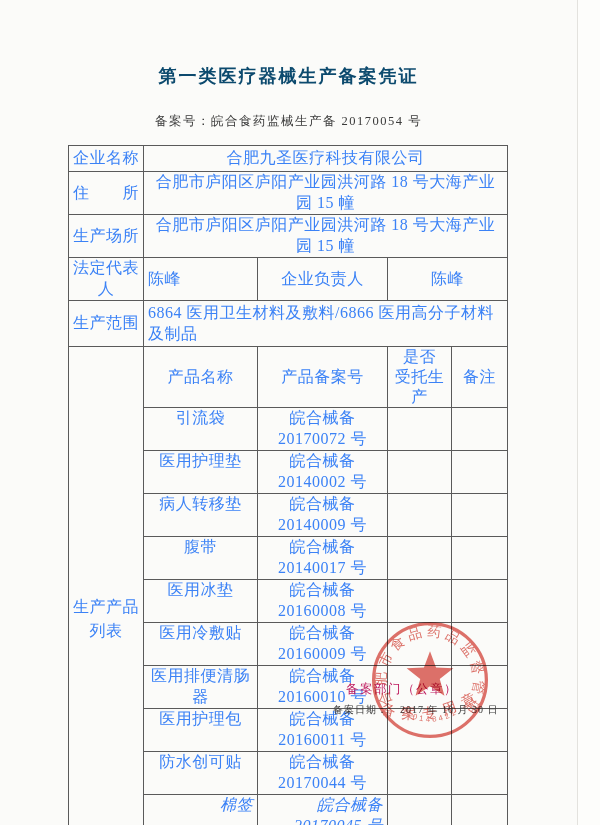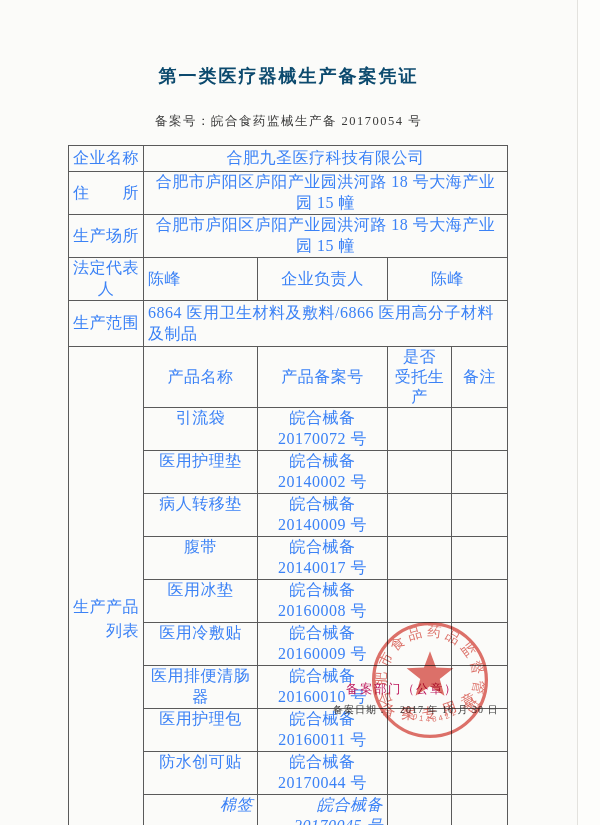--- a/index.html
+++ b/index.html
@@ -37,21 +37,21 @@
     letter-spacing:.5px;
     overflow:hidden;
   }
   td.lbl{text-align:center;vertical-align:middle;}
   td.val-c{text-align:center;vertical-align:middle;}
   td.val-l{text-align:left;vertical-align:middle;padding-left:8px;}
   td.hdr{text-align:center;vertical-align:middle;line-height:1.25;}
   td.pcell{vertical-align:top;padding-top:4px;padding-left:9px;text-align:center;}
   td.pcell.center{text-align:right;padding-left:4px;font-style:italic;}
   td.blank{vertical-align:top;}
-  .seclabel{line-height:1.5;text-align:right;}
+  .seclabel{line-height:1.5;}
 
   .footer-dept{
     position:absolute;left:346px;top:681px;
     font-size:12.5px;letter-spacing:1.5px;color:#be185d;z-index:2;
   }
   .footer-date{
     position:absolute;left:333px;top:703px;
     font-size:10px;letter-spacing:1px;color:#3a3a3a;z-index:2;
   }
   .footer-date .gap{display:inline-block;width:12px;}

